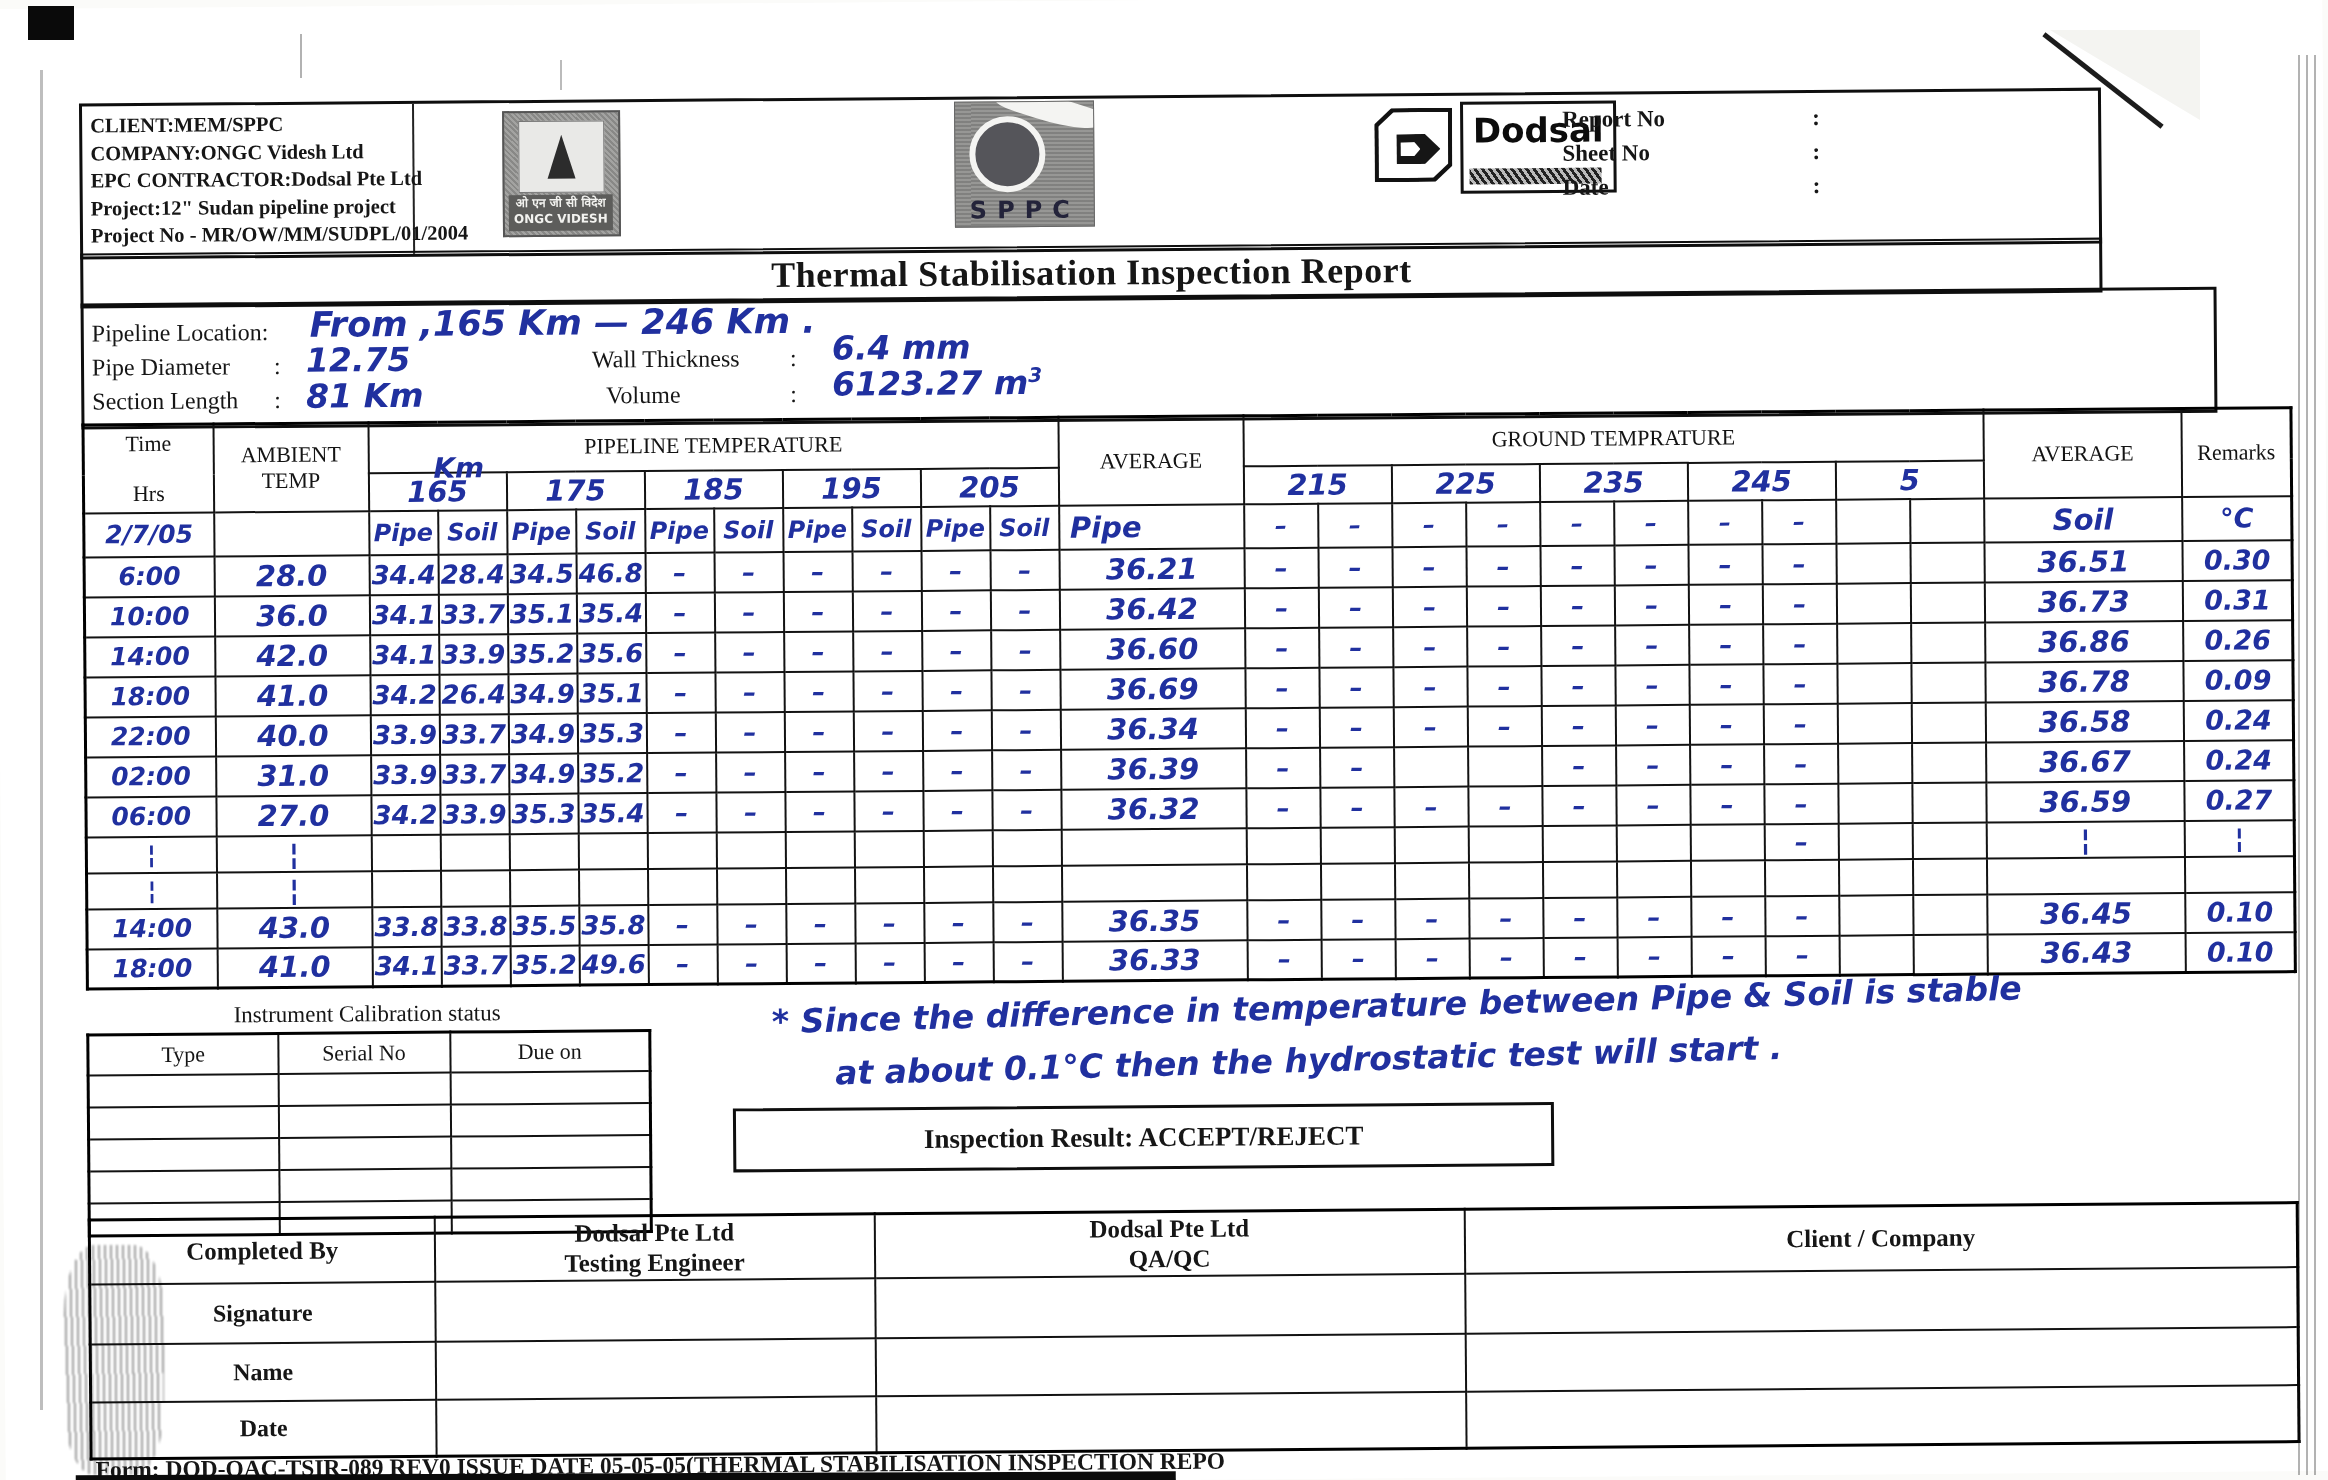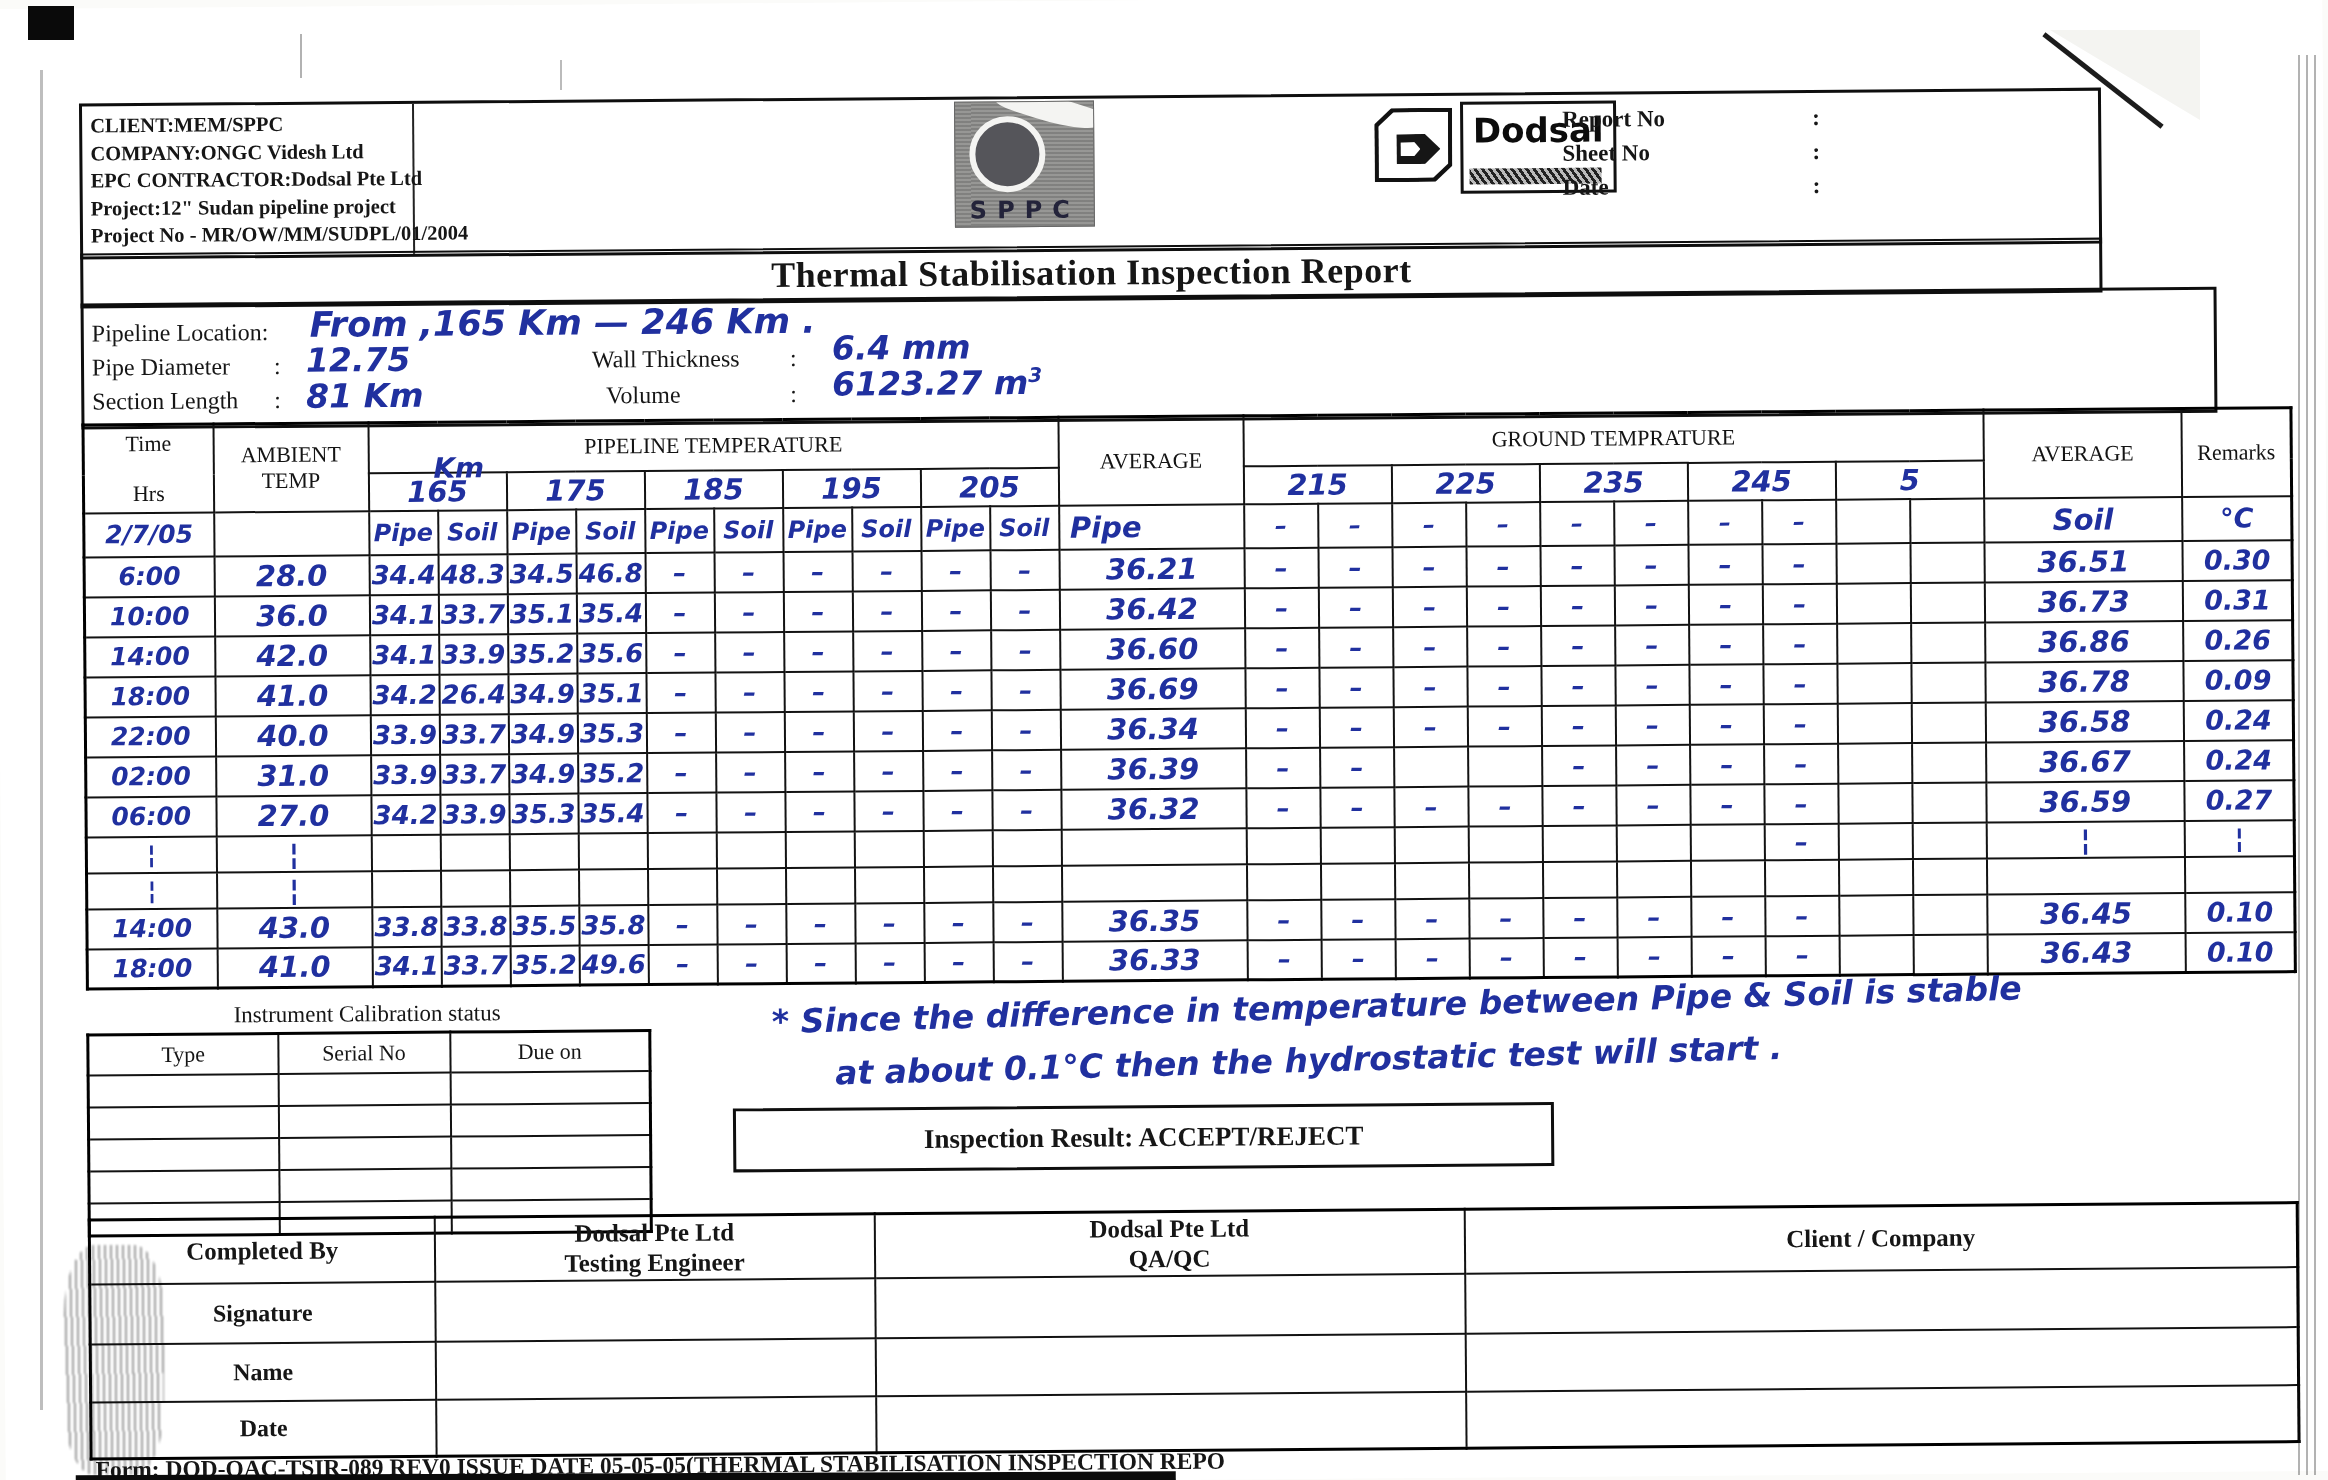--- a/index.html
+++ b/index.html
@@ -95,20 +95,29 @@
 
   <div class="abs" id="header-box">
     <div class="abs" id="header-left">
       <div class="pr hl">CLIENT:MEM/SPPC</div>
       <div class="pr hl">COMPANY:ONGC Videsh Ltd</div>
       <div class="pr hl">EPC CONTRACTOR:Dodsal Pte Ltd</div>
       <div class="pr hl">Project:12" Sudan pipeline project</div>
       <div class="pr hl">Project No - MR/OW/MM/SUDPL/01/2004</div>
     </div>
 
+    <div class="abs" id="ongc-logo">
+      <div class="abs" id="ongc-inner">
+        <div id="ongc-emblem"></div>
+      </div>
+      <div class="abs" id="ongc-band">
+        <div>ओ एन जी सी विदेश</div>
+        <div>ONGC VIDESH</div>
+      </div>
+    </div>
 
     <div class="abs" id="sppc-logo">
       <div class="abs" id="sppc-swoosh"></div>
       <div class="abs" id="sppc-circle"></div>
       <div class="abs" id="sppc-text">SPPC</div>
     </div>
 
     <div class="abs" id="dodsal-emblem">
       <div class="abs" id="dodsal-emblem-in">
         <div class="abs" id="dodsal-arrow"></div>
@@ -228,21 +237,21 @@
           <td></td>
           <td class="hw c-avg">Soil</td>
           <td class="hw c-rem">°C</td>
         </tr>
       </tbody>
       <tbody id="mt-body">
           <tr style="height: 40px;">
             <td class="hw c-time">6:00</td>
             <td class="hw c-amb">28.0</td>
             <td class="hw c-val">34.4</td>
-            <td class="hw c-val">48.3</td>
+            <td class="hw c-val">28.4</td>
             <td class="hw c-val">34.5</td>
             <td class="hw c-val">46.8</td>
             <td class="hw c-val">–</td>
             <td class="hw c-val">–</td>
             <td class="hw c-val">–</td>
             <td class="hw c-val">–</td>
             <td class="hw c-val">–</td>
             <td class="hw c-val">–</td>
             <td class="hw c-avg">36.21</td>
             <td class="hw c-val">–</td>

